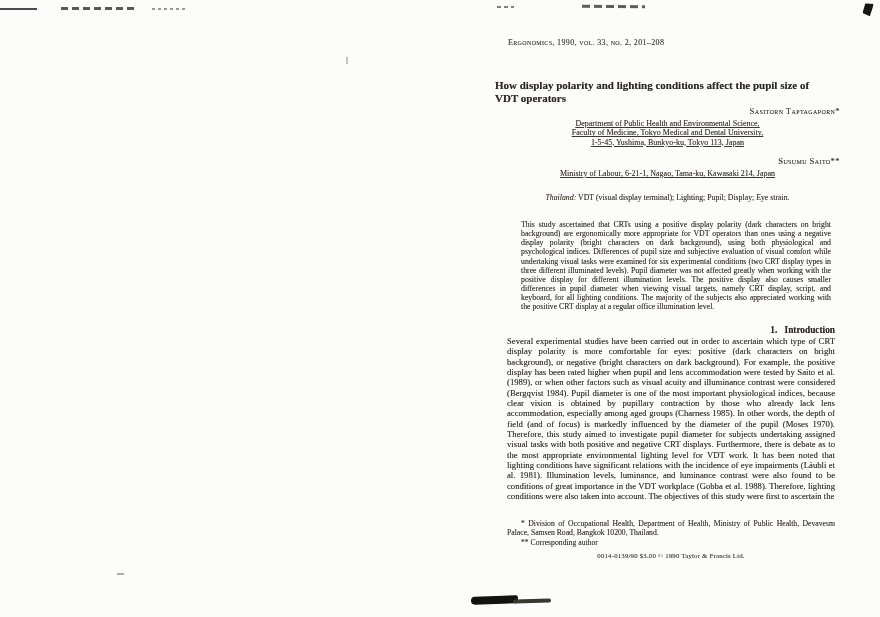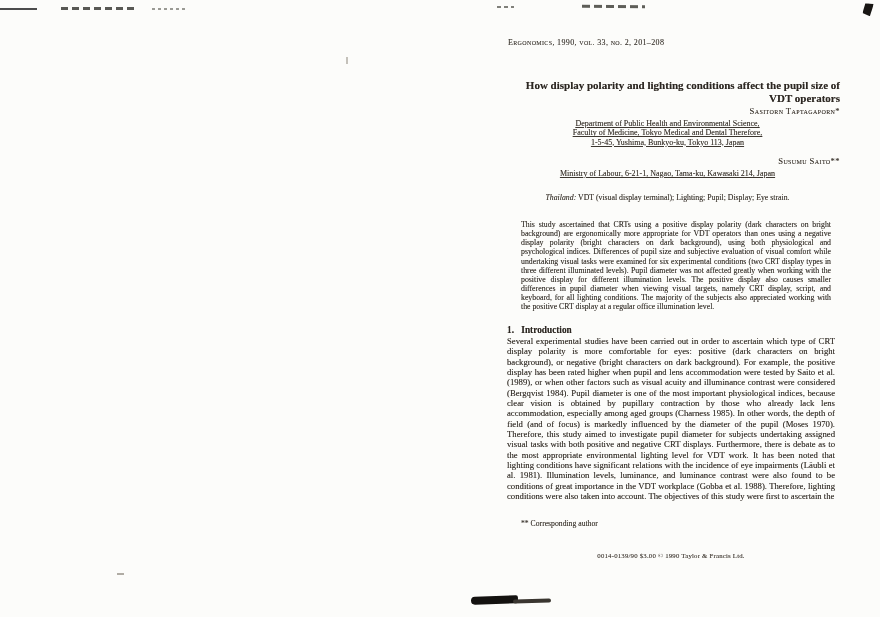--- a/index.html
+++ b/index.html
@@ -17,21 +17,21 @@
 
   .journal-line {
     left: 508px; top: 38px;
     font-size: 8px;
     font-variant: small-caps;
     letter-spacing: 0.35px;
     color: #45403a;
   }
   .title-block {
     left: 495px; top: 79px; width: 345px;
-    text-align: right;
+    text-align: left;
     font-weight: bold;
     font-size: 11px;
     line-height: 12.6px;
     color: #2c2722;
   }
   .author-name {
     left: 495px; width: 345px;
     text-align: right;
     font-variant: small-caps;
     font-size: 8.6px;
@@ -59,21 +59,21 @@
   .keywords .kw-label { font-style: italic; }
   .abstract {
     left: 521px; top: 220px; width: 310px;
     font-size: 7.8px;
     line-height: 9.15px;
     text-align: justify;
     color: #37322c;
   }
   .section-heading {
     left: 507px; top: 325px; width: 328px;
-    text-align: left;
+    text-align: right;
     font-weight: bold;
     font-size: 9.3px;
     word-spacing: 5px;
     color: #2c2722;
   }
   .body-par {
     left: 507px; top: 336px; width: 328px;
     font-size: 8.7px;
     line-height: 10.35px;
     text-align: justify;
@@ -128,37 +128,38 @@
   <div class="abs journal-line">Ergonomics, 1990, vol. 33, no. 2, 201–208</div>
 
   <div class="abs title-block">
     <div>How display polarity and lighting conditions affect the pupil size of</div>
     <div>VDT operators</div>
   </div>
 
   <div class="abs author-name author1">Sasitorn Taptagaporn*</div>
   <div class="abs affil affil1">
     <div>Department of Public Health and Environmental Science,</div>
-    <div>Faculty of Medicine, Tokyo Medical and Dental Therefore,</div>
+    <div>Faculty of Medicine, Tokyo Medical and Dental University,</div>
     <div>1-5-45, Yushima, Bunkyo-ku, Tokyo 113, Japan</div>
   </div>
 
   <div class="abs author-name author2">Susumu Saito**</div>
   <div class="abs affil affil2">
     <div>Ministry of Labour, 6-21-1, Nagao, Tama-ku, Kawasaki 214, Japan</div>
   </div>
 
   <div class="abs keywords">
     <span class="kw-label">Thailand:</span><span> VDT (visual display terminal); Lighting; Pupil; Display; Eye strain.</span>
   </div>
 
   <div class="abs abstract">This study ascertained that CRTs using a positive display polarity (dark characters on bright background) are ergonomically more appropriate for VDT operators than ones using a negative display polarity (bright characters on dark background), using both physiological and psychological indices. Differences of pupil size and subjective evaluation of visual comfort while undertaking visual tasks were examined for six experimental conditions (two CRT display types in three different illuminated levels). Pupil diameter was not affected greatly when working with the positive display for different illumination levels. The positive display also causes smaller differences in pupil diameter when viewing visual targets, namely CRT display, script, and keyboard, for all lighting conditions. The majority of the subjects also appreciated working with the positive CRT display at a regular office illumination level.</div>
 
   <div class="abs section-heading">1. Introduction</div>
   <div class="abs body-par">Several experimental studies have been carried out in order to ascertain which type of CRT display polarity is more comfortable for eyes: positive (dark characters on bright background), or negative (bright characters on dark background). For example, the positive display has been rated higher when pupil and lens accommodation were tested by Saito et al. (1989), or when other factors such as visual acuity and illuminance contrast were considered (Bergqvist 1984). Pupil diameter is one of the most important physiological indices, because clear vision is obtained by pupillary contraction by those who already lack lens accommodation, especially among aged groups (Charness 1985). In other words, the depth of field (and of focus) is markedly influenced by the diameter of the pupil (Moses 1970). Therefore, this study aimed to investigate pupil diameter for subjects undertaking assigned visual tasks with both positive and negative CRT displays. Furthermore, there is debate as to the most appropriate environmental lighting level for VDT work. It has been noted that lighting conditions have significant relations with the incidence of eye impairments (Läubli et al. 1981). Illumination levels, luminance, and luminance contrast were also found to be conditions of great importance in the VDT workplace (Gobba et al. 1988). Therefore, lighting conditions were also taken into account. The objectives of this study were first to ascertain the</div>
 
   <div class="abs footnotes">
+    <p>* Division of Occupational Health, Department of Health, Ministry of Public Health, Devavesm Palace, Samsen Road, Bangkok 10200, Thailand.</p>
     <p>** Corresponding author</p>
   </div>
 
   <div class="abs footer-line">0014-0139/90 $3.00 © 1990 Taylor &amp; Francis Ltd.</div>
 
 </div>
 
 </body></html>

